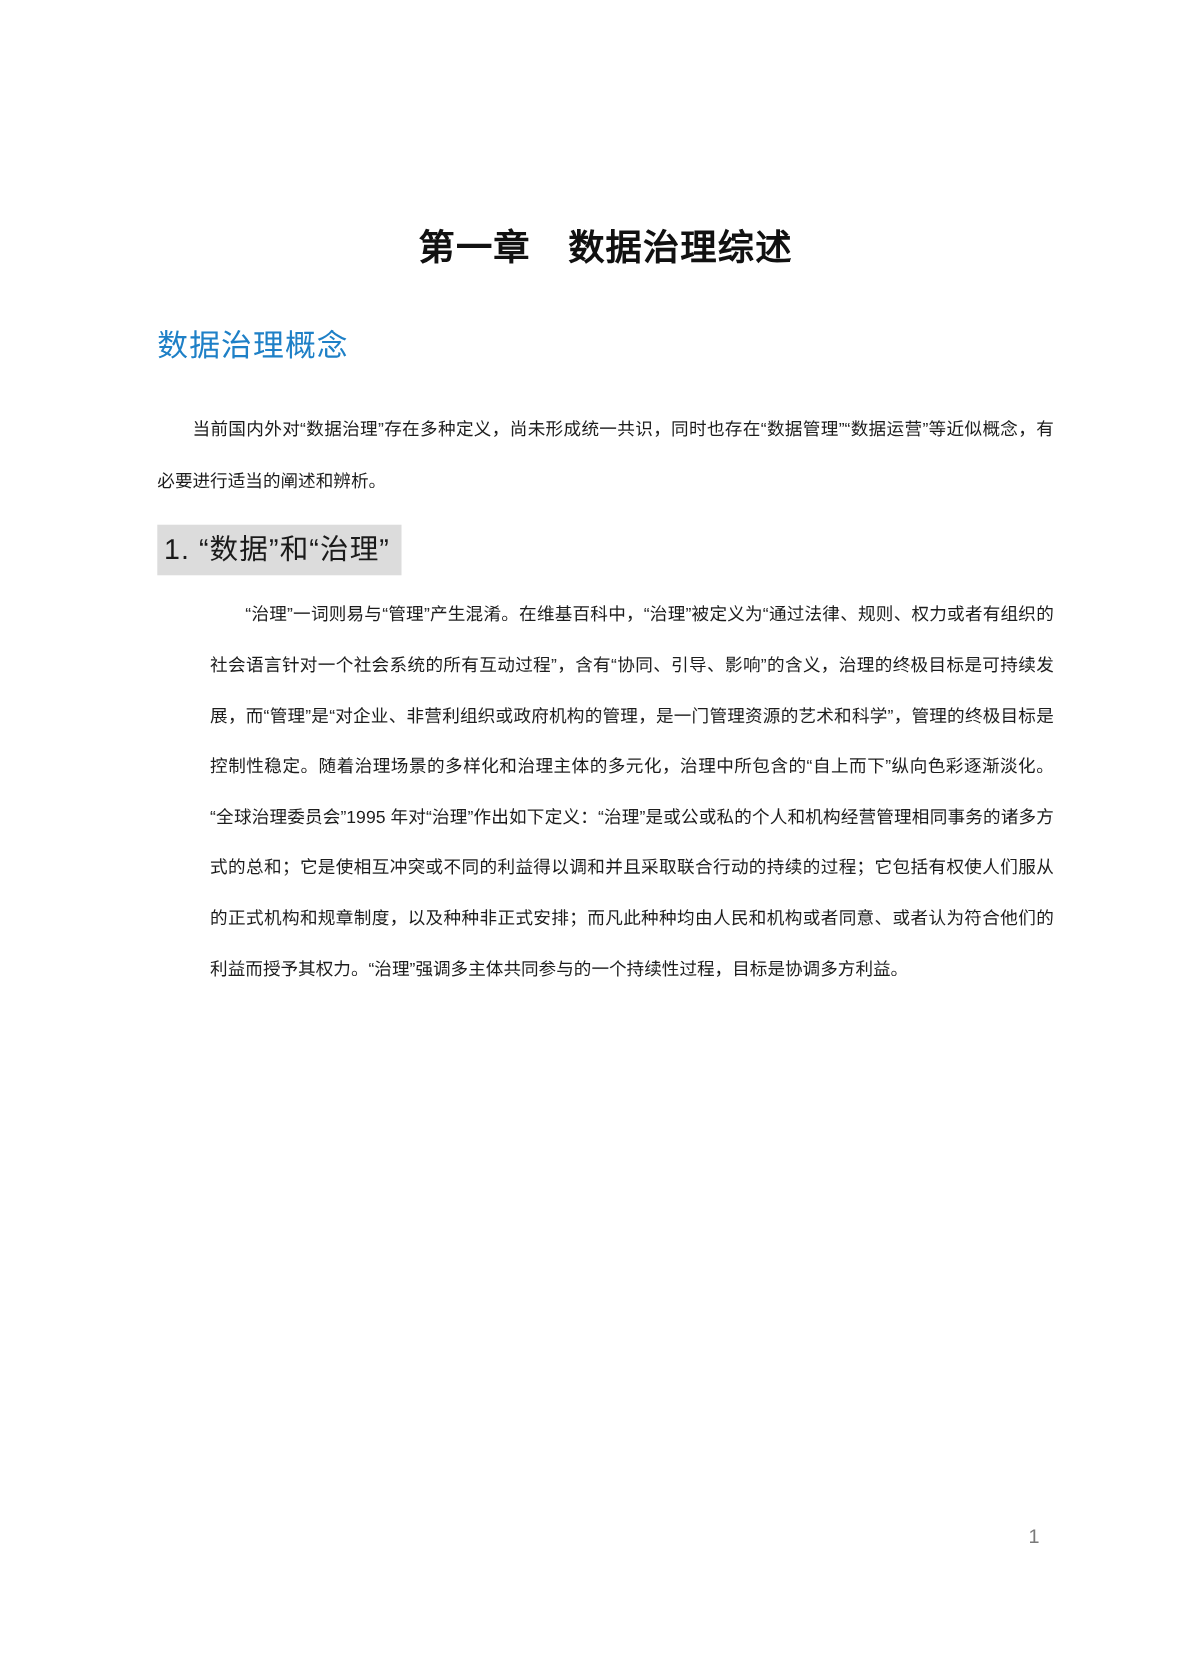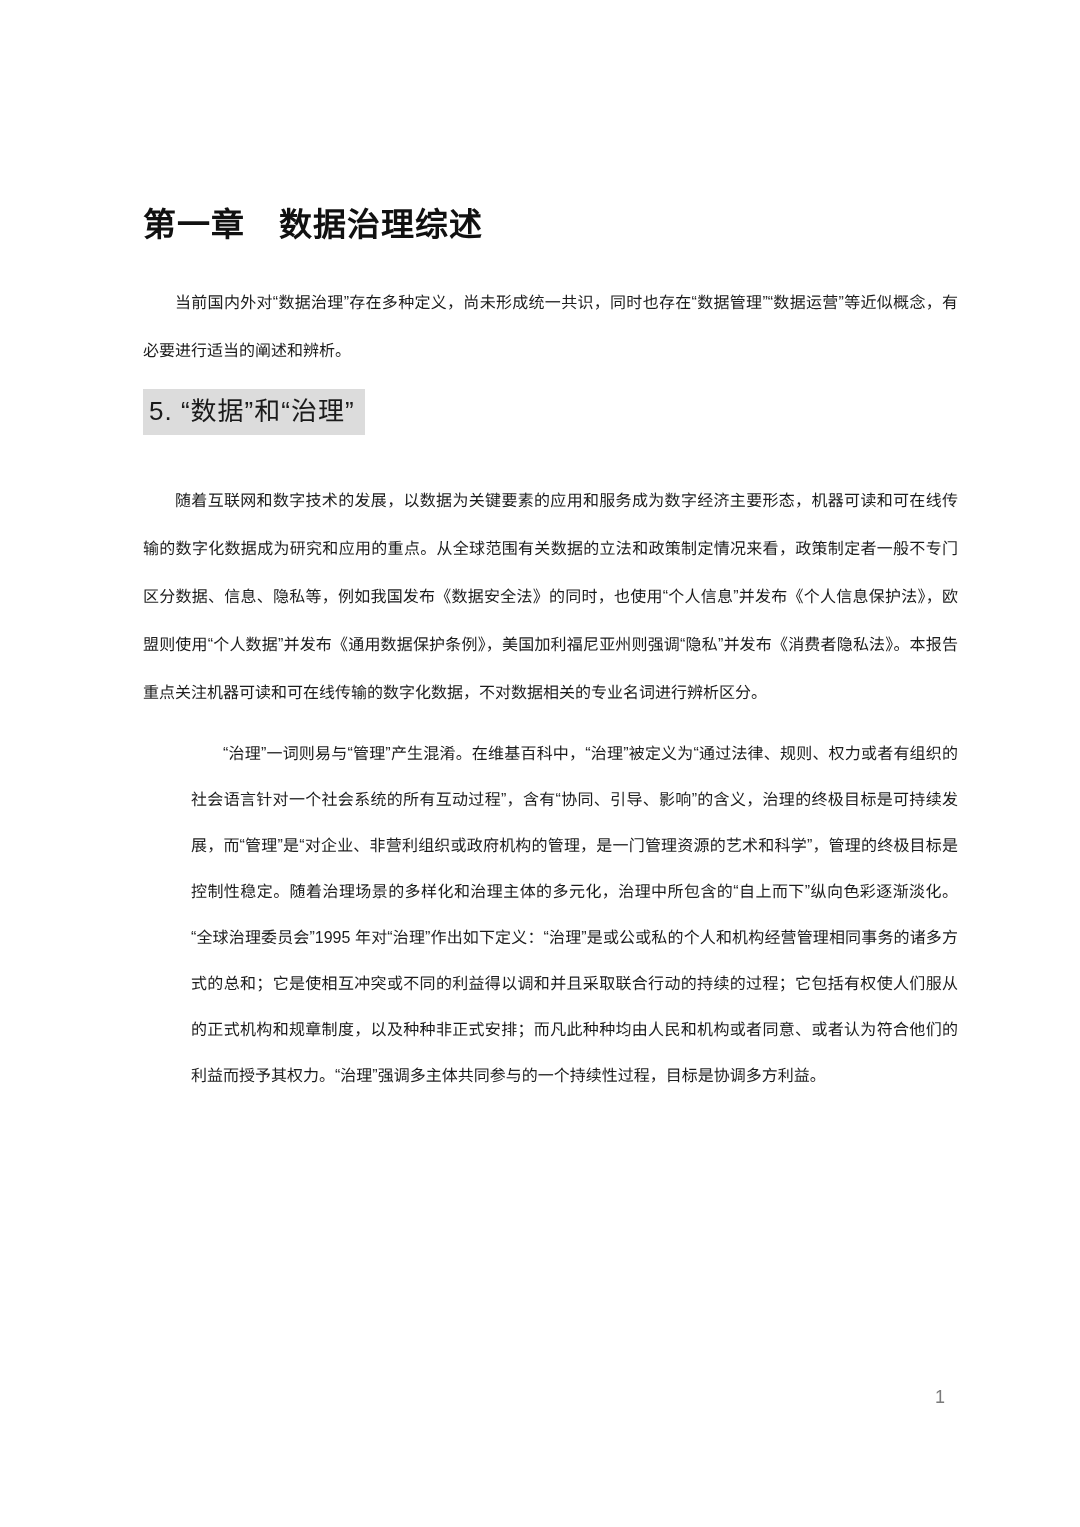--- a/index.html
+++ b/index.html
@@ -17,20 +17,21 @@
     padding: 208px 122px 0 143px;
     font-family: "Liberation Sans", "DejaVu Sans", sans-serif;
     color: var(--body-text, #1c1c1c);
     overflow: hidden;
   }
   .chapter-title {
     margin: 0;
     font-size: 33px;
     line-height: 1.05;
     font-weight: 700;
+    text-align: center;
     color: #111111;
     letter-spacing: 1px;
   }
   .section-heading {
     margin: 56px 0 0 0;
     font-size: 28px;
     line-height: 1.15;
     font-weight: 500;
     color: var(--section-heading, #1e80c7);
     letter-spacing: 1px;
@@ -67,26 +68,26 @@
     color: var(--page-number, #7a7a7a);
   }
 </style>
 </head>
 <body>
 
 <div class="page">
 
   <h1 class="chapter-title">第一章　数据治理综述</h1>
 
+  <h2 class="section-heading">数据治理概念</h2>
 
   <p class="body-para para-1">当前国内外对“数据治理”存在多种定义，尚未形成统一共识，同时也存在“数据管理”“数据运营”等近似概念，有必要进行适当的阐述和辨析。</p>
 
   <h3 class="subsection-heading">
-    <span class="highlight">5. “数据”和“治理”</span>
+    <span class="highlight">1. “数据”和“治理”</span>
   </h3>
 
-  <p class="body-para para-2">随着互联网和数字技术的发展，以数据为关键要素的应用和服务成为数字经济主要形态，机器可读和可在线传输的数字化数据成为研究和应用的重点。从全球范围有关数据的立法和政策制定情况来看，政策制定者一般不专门区分数据、信息、隐私等，例如我国发布《数据安全法》的同时，也使用“个人信息”并发布《个人信息保护法》，欧盟则使用“个人数据”并发布《通用数据保护条例》，美国加利福尼亚州则强调“隐私”并发布《消费者隐私法》。本报告重点关注机器可读和可在线传输的数字化数据，不对数据相关的专业名词进行辨析区分。</p>
 
   <p class="body-para para-3">“治理”一词则易与“管理”产生混淆。在维基百科中，“治理”被定义为“通过法律、规则、权力或者有组织的社会语言针对一个社会系统的所有互动过程”，含有“协同、引导、影响”的含义，治理的终极目标是可持续发展，而“管理”是“对企业、非营利组织或政府机构的管理，是一门管理资源的艺术和科学”，管理的终极目标是控制性稳定。随着治理场景的多样化和治理主体的多元化，治理中所包含的“自上而下”纵向色彩逐渐淡化。“全球治理委员会”1995 年对“治理”作出如下定义：“治理”是或公或私的个人和机构经营管理相同事务的诸多方式的总和；它是使相互冲突或不同的利益得以调和并且采取联合行动的持续的过程；它包括有权使人们服从的正式机构和规章制度，以及种种非正式安排；而凡此种种均由人民和机构或者同意、或者认为符合他们的利益而授予其权力。“治理”强调多主体共同参与的一个持续性过程，目标是协调多方利益。</p>
 
   <div class="page-number">1</div>
 
 </div>
 
 </body></html>

